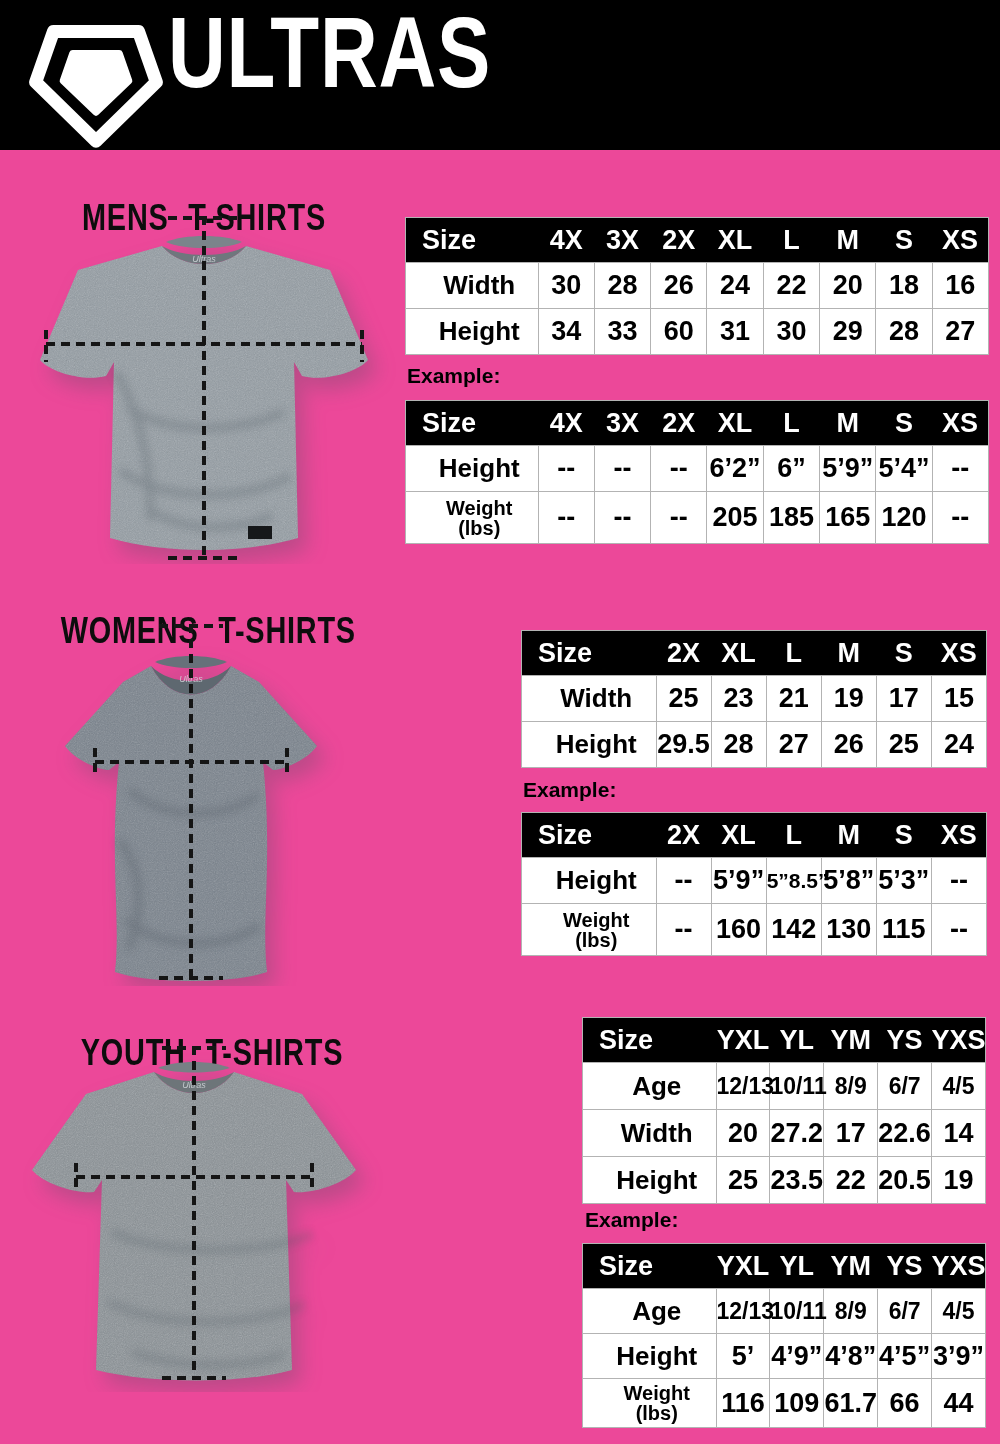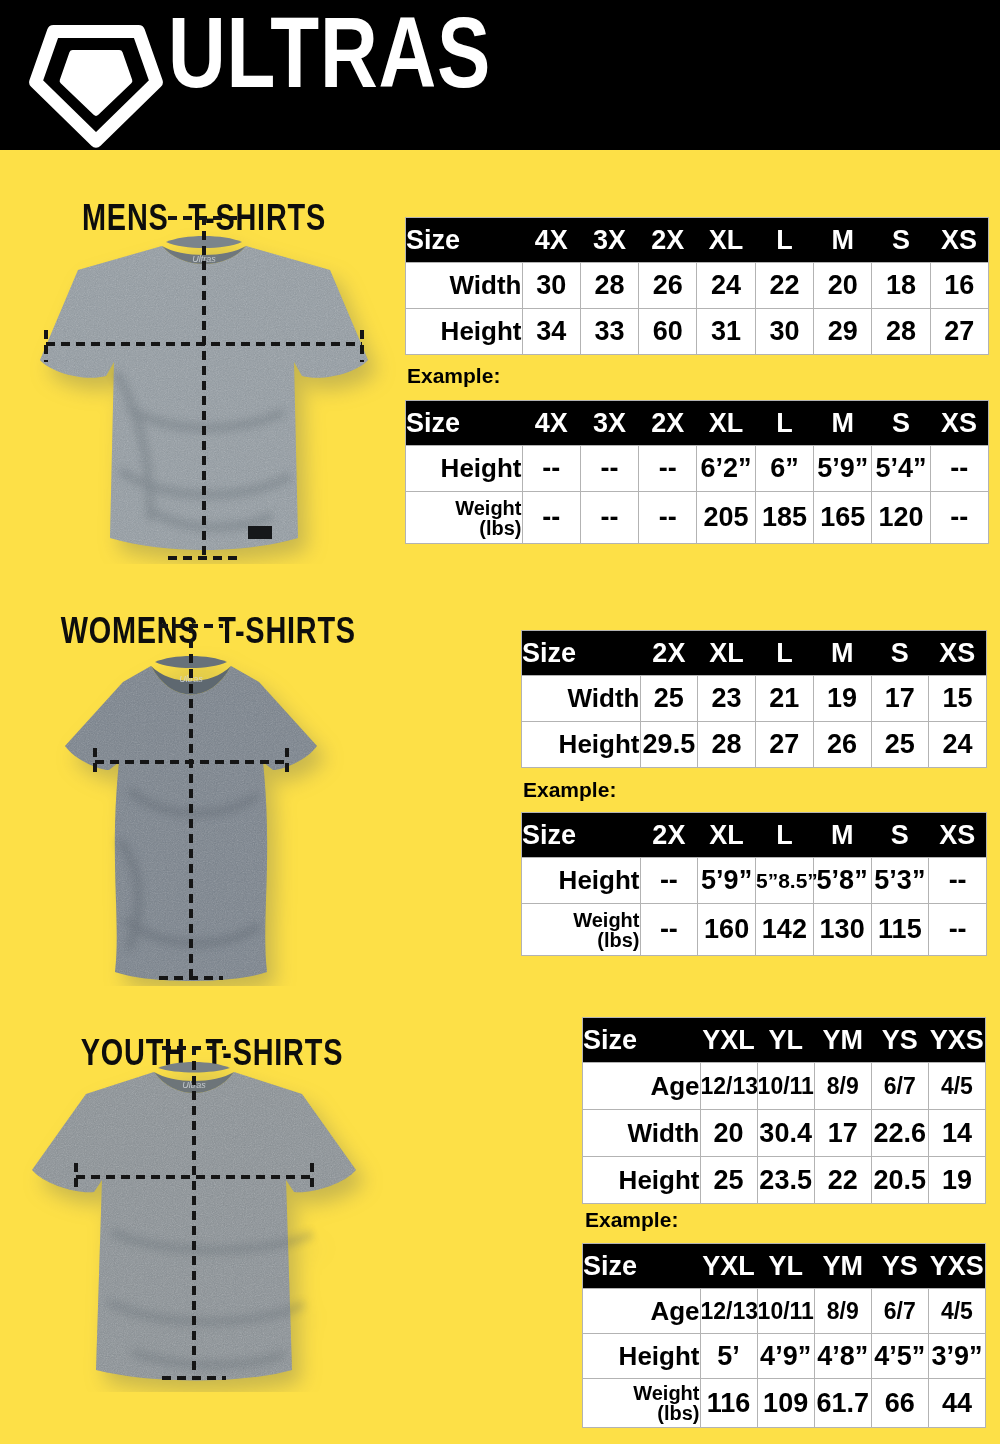--- a/index.html
+++ b/index.html
@@ -1,16 +1,16 @@
 <!DOCTYPE html>
 <html><head>
 <meta charset="utf-8">
 <style>
   html,body{margin:0;padding:0;background:#fff;}
-  .page{position:relative;width:1000px;height:1444px;background:#fde047;overflow:hidden;
+  .page{position:relative;width:1000px;height:1444px;background:#ec4899;overflow:hidden;
         font-family:"Liberation Sans",sans-serif;}
 
   
   .topbar{position:absolute;left:0;top:0;width:1000px;height:150px;background:#000;}
   .logo{position:absolute;left:26px;top:4px;width:140px;height:144px;}
   .brand-name{position:absolute;left:168px;top:6px;font-size:100px;line-height:.92;
       font-weight:bold;color:#fff;letter-spacing:1px;transform:scaleX(.8);transform-origin:left top;white-space:nowrap;}
   .brand-domain{position:absolute;left:172px;top:100px;font-size:31px;font-weight:bold;color:#fff;letter-spacing:.5px;}
 
   
@@ -37,24 +37,24 @@
   .sec-youth .tbl-example{left:582px;top:1243px;width:404px;}
 
   .example-label{position:absolute;font-size:21px;font-weight:bold;color:#000;}
   .sec-mens .example-label{left:407px;top:364px;}
   .sec-womens .example-label{left:523px;top:778px;}
   .sec-youth .example-label{left:585px;top:1208px;}
 
   table{border-collapse:collapse;table-layout:fixed;width:100%;border:1px solid #b3b3b3;}
   thead tr{background:#000;height:45px;}
   thead th{color:#fff;font-size:27px;font-weight:bold;padding:0;border:none;}
-  thead th.first{text-align:left;}
+  thead th.first{text-align:left;padding-left:16px;}
   tbody th,tbody td{border:1px solid #b3b3b3;background:#fff;color:#000;font-weight:bold;
       font-size:27px;text-align:center;padding:0;}
-  tbody th.first{text-align:right;padding-left:15px;font-size:26px;}
+  tbody th.first{text-align:center;padding-left:15px;font-size:26px;}
   tbody tr{height:46px;}
   .sec-youth .tbl-sizes tbody tr{height:47px;}
   .tbl-example tbody tr:last-child{height:52px;}
   .sec-youth .tbl-example tbody tr{height:45px;}
   .sec-youth .tbl-example tbody tr:last-child{height:49px;}
   .sec-mens  th.first{width:116px;}
   .sec-womens th.first{width:118px;}
   .sec-youth th.first{width:117px;}
   td.small{font-size:21px;}
   tr.age-row td{font-size:23px;}
@@ -357,21 +357,21 @@
               <th class="first">Age</th>
               <td class="small">12/13</td>
               <td class="small">10/11</td>
               <td>8/9</td>
               <td>6/7</td>
               <td>4/5</td>
             </tr>
             <tr>
               <th class="first">Width</th>
               <td>20</td>
-              <td>30.4</td>
+              <td>27.2</td>
               <td>17</td>
               <td>22.6</td>
               <td>14</td>
             </tr>
             <tr>
               <th class="first">Height</th>
               <td>25</td>
               <td>23.5</td>
               <td>22</td>
               <td>20.5</td>

